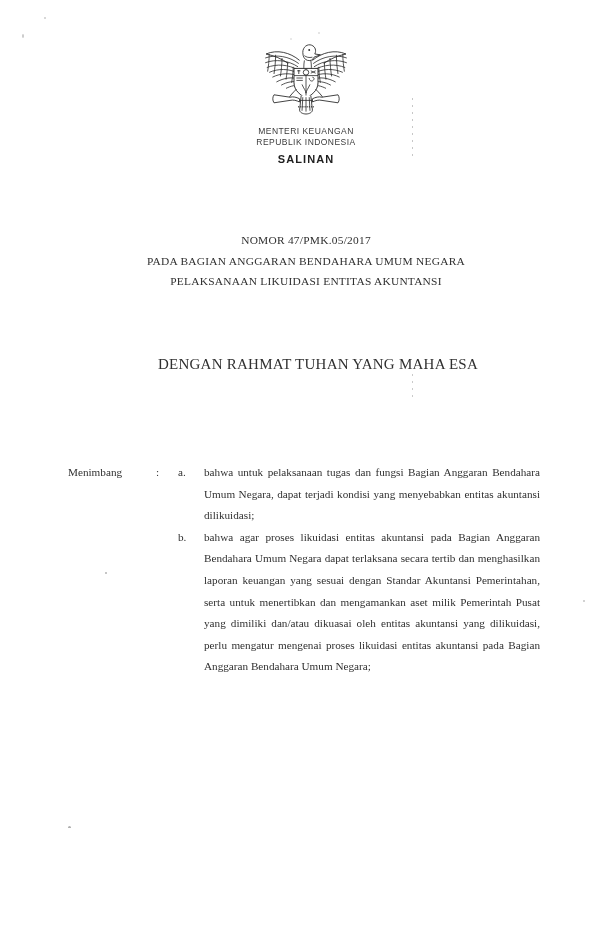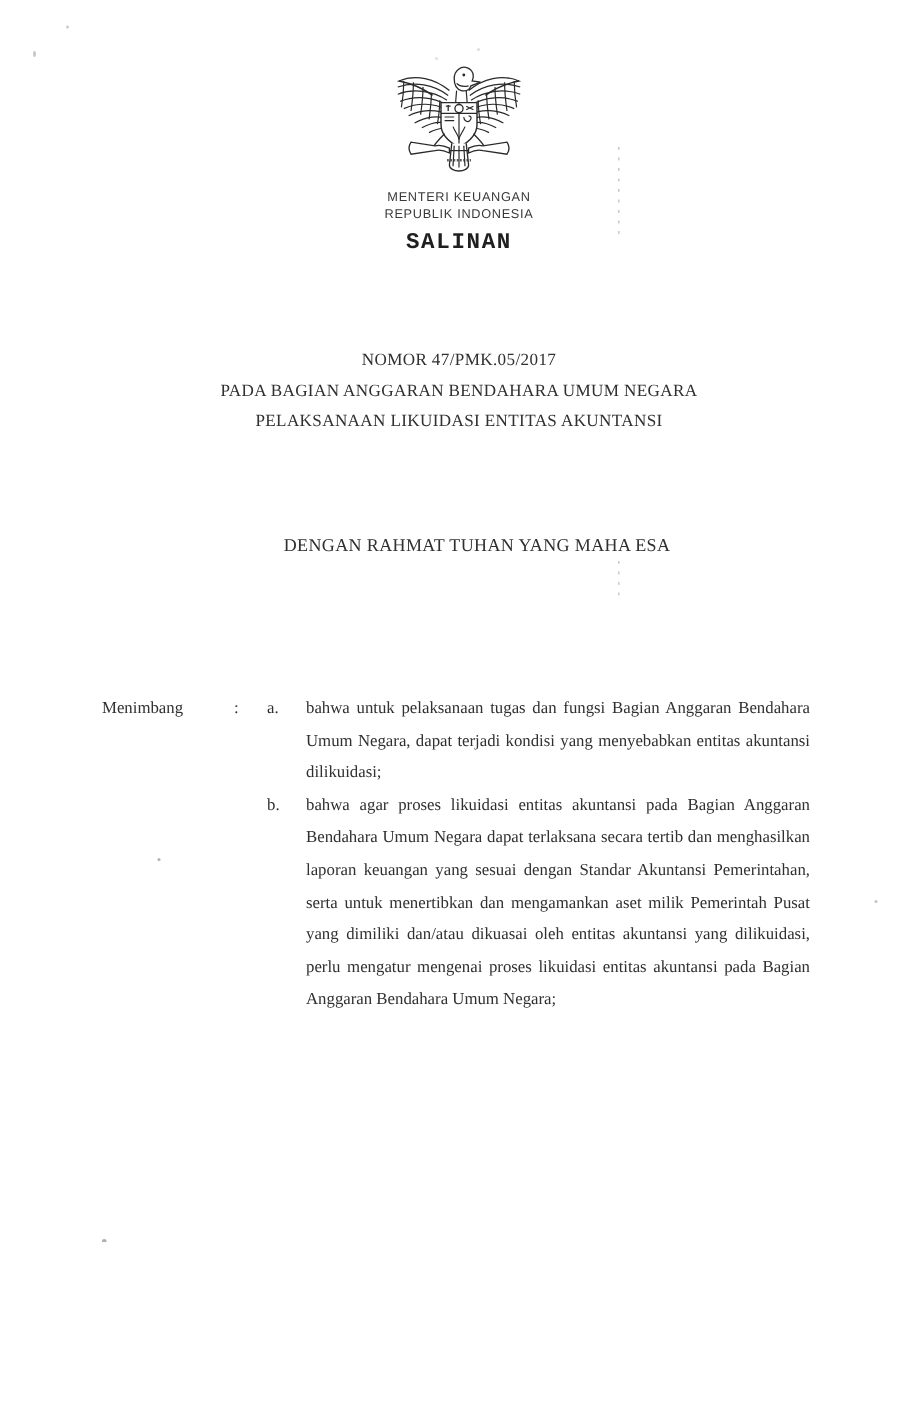--- a/index.html
+++ b/index.html
@@ -61,23 +61,23 @@
     letter-spacing: 0.45px;
     line-height: 11px;
     color: #3a3a3a;
   }
   .salinan {
     position: absolute;
     left: 0;
     right: 0;
     top: 153px;
     text-align: center;
-    font-family: Liberation Mono, monospace;
+    font-family: Liberation Sans, sans-serif;
     font-weight: bold;
-    font-size: 15px;
+    font-size: 11px;
     letter-spacing: 1.1px;
     color: #1f1f1f;
   }
 
   
   .title-block {
     position: absolute;
     left: 56px;
     right: 56px;
     top: 230px;
@@ -88,21 +88,21 @@
     color: #303030;
   }
   .title-block .ln { display: block; white-space: nowrap; }
 
   
   .preamble1 {
     position: absolute;
     left: 0; right: 0;
     top: 356px;
     text-align: center;
-    font-size: 12px;
+    font-size: 15px;
     letter-spacing: 0.25px;
     color: #303030;
     margin-left: 24px;
   }
   .preamble2 {
     position: absolute;
     left: 0; right: 0;
     top: 398px;
     text-align: center;
     font-size: 11.4px;

